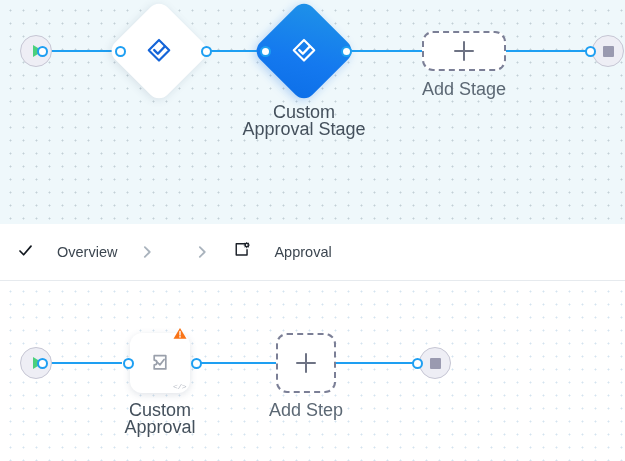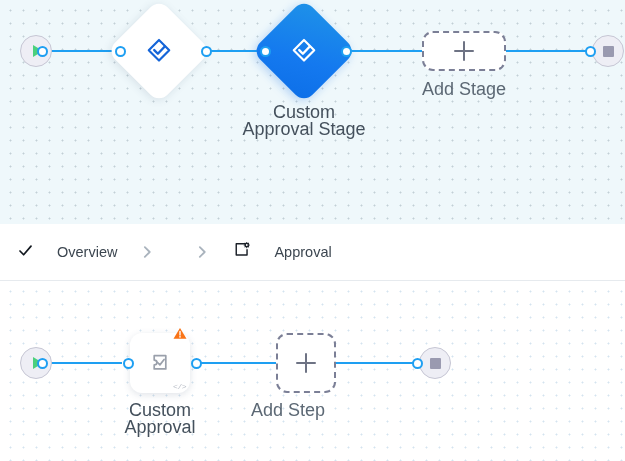--- a/index.html
+++ b/index.html
@@ -361,21 +361,21 @@
       <span class="code-badge">&lt;/&gt;</span>
     </div>
     <div class="port" style="left:123px; top:76.5px;"></div>
     <div class="port" style="left:191px; top:76.5px;"></div>
     <div class="caption" style="left:100px; top:121px; width:120px;">Custom
 Approval</div>
 
     <div class="add-box" style="left:276px; top:52px; width:60px; height:60px;">
       <div class="plus"></div>
     </div>
-    <div class="caption muted" style="left:228px; top:121px; width:120px;">Add Step</div>
+    <div class="caption muted" style="left:246px; top:121px; width:120px;">Add Step</div>
 
     <div class="port" style="left:412px; top:76.5px;"></div>
     <div class="terminal" style="left:419px; top:66px;">
       <div class="stop-glyph"></div>
     </div>
   </div>
 
 </div>
 
 </body></html>

